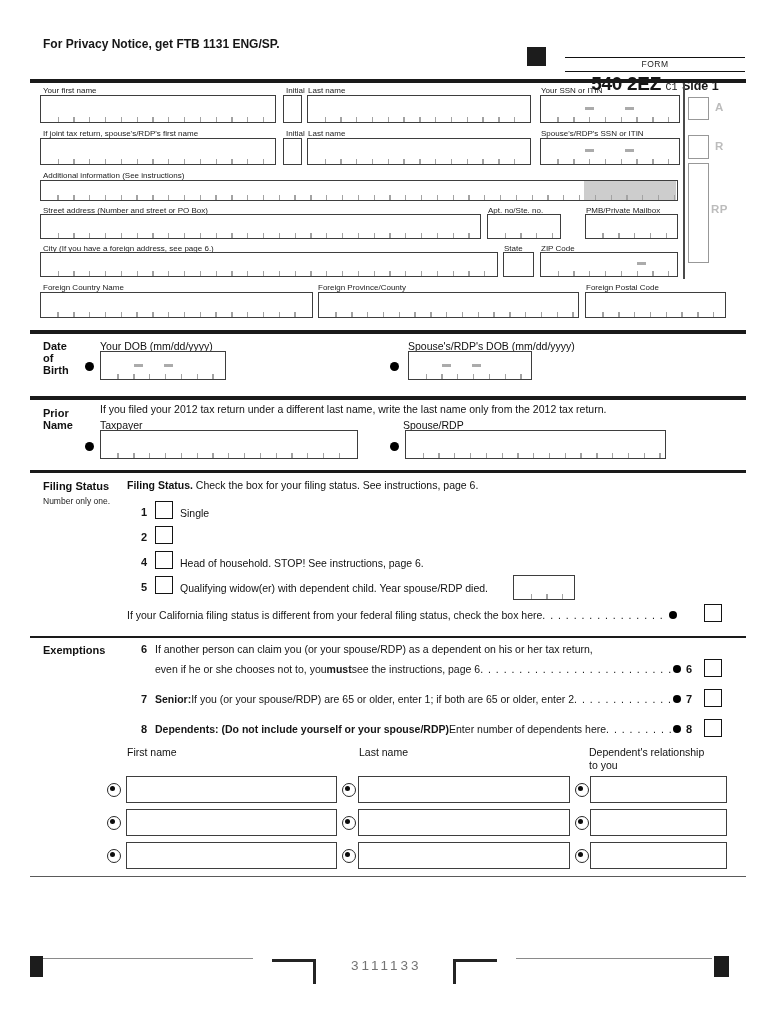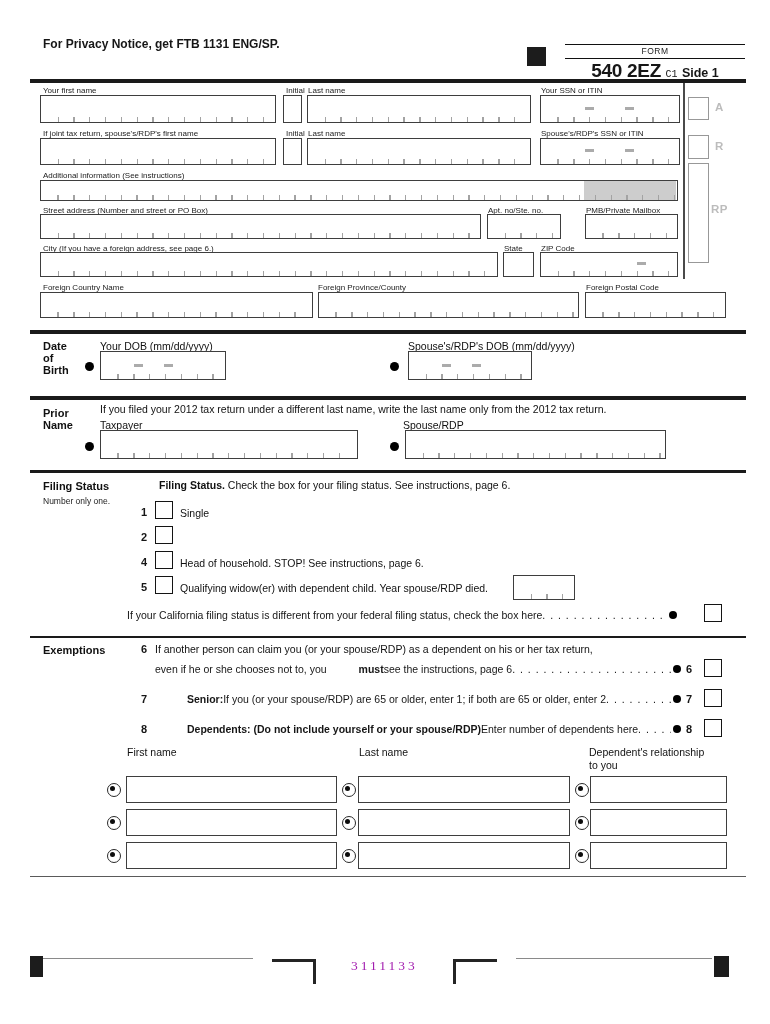--- a/index.html
+++ b/index.html
@@ -22,43 +22,43 @@
   .comb::after{content:"";position:absolute;left:2px;right:2px;bottom:0;height:5px;
        background-image:repeating-linear-gradient(to right,transparent 0 14.5px,#a3a3a3 14.5px 15.8px);}
   .dash{position:absolute;width:9px;height:3px;background:#ababab;}
   .grayseg{position:absolute;top:0;bottom:0;background:#cdcdcd;}
   .vline{position:absolute;background:#4a4a4a;}
   .mbox{position:absolute;border:1.3px solid #989898;background:#fff;box-sizing:border-box;}
   .mletter{position:absolute;color:#bcbcbc;font-size:11.5px;font-weight:bold;letter-spacing:0.5px;}
   .sect{position:absolute;font-size:11px;font-weight:bold;color:#111;line-height:12px;}
   .note{position:absolute;font-size:8.5px;color:#222;}
   .atxt{position:absolute;font-size:10.5px;color:#111;white-space:nowrap;}
-  .b{font-weight:bold;margin-left:32px;}
+  .b{font-weight:bold;}
   .cb{position:absolute;width:16px;height:16px;border:1.8px solid #141414;background:#fff;box-sizing:content-box;}
   .onum{position:absolute;width:14px;text-align:right;font-size:11px;font-weight:bold;}
   .abdot{position:absolute;width:9px;height:9px;border-radius:50%;background:#000;}
   .bdot{display:inline-block;width:8px;height:8px;border-radius:50%;background:#000;margin:0 2px;flex:none;}
   .ring{position:absolute;width:12px;height:12px;border:1.6px solid #2a2a2a;border-radius:50%;}
   .ring::after{content:"";position:absolute;left:2.4px;top:2.4px;width:5px;height:5px;background:#0c0c0c;border-radius:50%;}
   .leaderline{position:absolute;display:flex;align-items:baseline;white-space:nowrap;font-size:10.5px;}
   .leader{flex:1 1 auto;overflow:hidden;letter-spacing:1px;color:#111;}
   .rnum{font-size:11px;font-weight:bold;margin-left:3px;flex:none;}
-  .scan{position:absolute;font-family:Liberation Serif, serif;font-size:13.5px;
-        letter-spacing:3px;color:#a21caf;}
+  .scan{position:absolute;font-family:Liberation Sans, sans-serif;font-size:13.5px;
+        letter-spacing:3px;color:#737373;}
   .fline{position:absolute;background:#8a8a8a;}
   .cmark{position:absolute;background:#242424;}
 </style>
 </head>
 <body>
 
 <div class="page">
 
   <div class="a privacy" style="left:43px;top:37px">For Privacy Notice, get FTB 1131 ENG/SP.</div>
   <div class="blacksq" style="left:527px;top:47px;width:19px;height:19px"></div>
-  <div class="formblock" style="left:565px;top:44px;width:180px">
+  <div class="formblock" style="left:565px;top:57px;width:180px">
     <div class="formlabel">FORM</div>
     <div style="margin-top:1px">
       <span class="fnum">540 2EZ</span>
       <span class="fcode">C1</span>
       <span class="fside">Side 1</span>
     </div>
   </div>
   <div class="rule" style="top:79px;height:3.5px"></div>
 
   <div class="lbl" style="left:43px;top:86px">Your first name</div>

